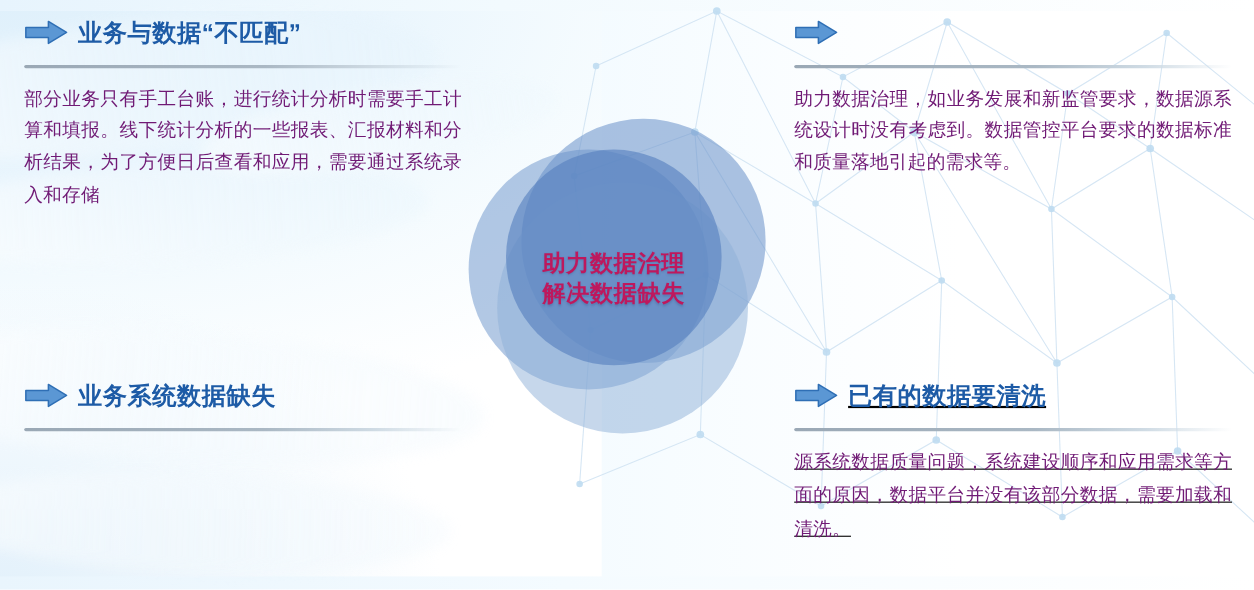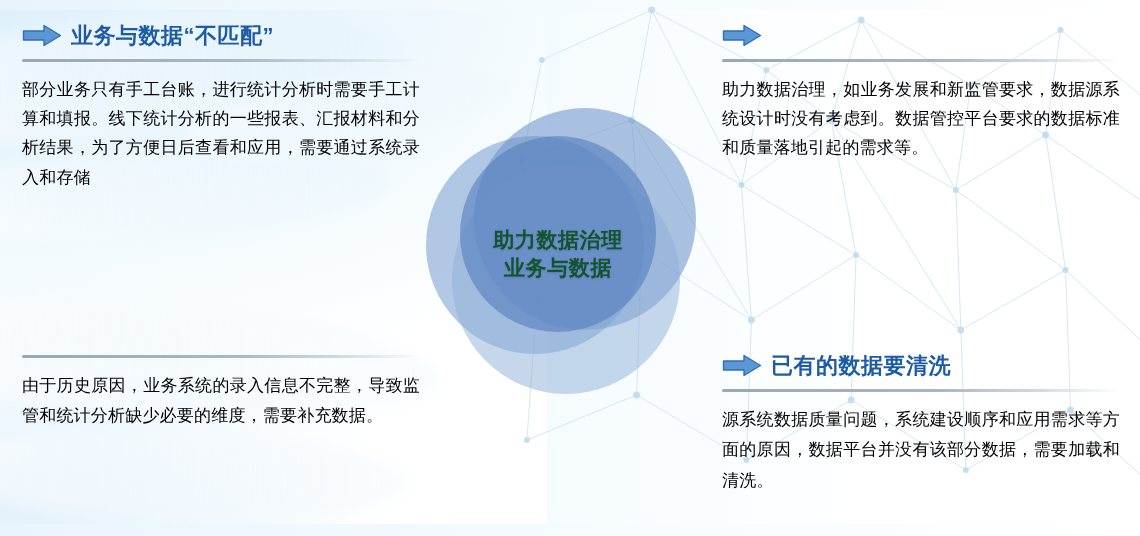--- a/index.html
+++ b/index.html
@@ -48,46 +48,46 @@
     position:absolute;left:408px;top:96px;width:300px;height:300px;z-index:1;
   }
   #center-art .circ{position:absolute;border-radius:50%;}
   .c-a{left:18px;  top:40px;  width:218px;height:218px;background:rgba(124,160,208,0.58);}
   .c-b{left:66px;  top:12px;  width:222px;height:222px;background:rgba(104,144,200,0.55);}
   .c-c{left:44px;  top:70px;  width:228px;height:228px;background:rgba(142,175,216,0.50);}
   .c-d{left:52px;  top:40px;  width:196px;height:196px;background:rgba(86,128,190,0.62);}
 
   #center-caption{
     position:absolute;left:0;right:0;top:130px;
-    text-align:center;color:#14532d;font-weight:bold;
+    text-align:center;color:#be185d;font-weight:bold;
     font-size:21px;line-height:1.33;letter-spacing:.6px;
     text-shadow:0 1px 2px rgba(40,70,120,.28);
   }
   #center-caption .ln{display:block;white-space:nowrap;}
 
   
   .quad{position:absolute;z-index:2;}
   #quad-tl{left:22px; top:18px;  width:398px;}
   #quad-tr{left:722px;top:18px;  width:398px;}
   #quad-bl{left:22px; top:348px; width:398px;}
-  #quad-br{left:722px;top:348px; width:398px;}
-
-  .q-head{display:flex;align-items:center;gap:9px;height:34px;}
+  #quad-br{left:722px;top:348px; width:398px;text-decoration:underline;}
+
+  .q-head{display:flex;align-items:flex-start;gap:9px;height:34px;}
   .arrow-icon{flex:0 0 auto;display:block;width:40px;height:23px;}
   .q-title{
     font-size:22px;font-weight:bold;color:#1d5ba6;
     letter-spacing:.5px;white-space:nowrap;line-height:1;
     margin-top:1px;
   }
   .q-rule{
     height:3px;margin-top:7px;border-radius:2px;
     background:linear-gradient(90deg,#9aa8b5 0%, #aab8c4 55%, #cfdbe4 80%, rgba(222,232,240,0) 100%);
   }
   .q-body{
-    margin-top:13px;font-size:17px;line-height:1.72;color:#000000;
+    margin-top:13px;font-size:17px;line-height:1.72;color:#701a75;
     text-align:justify;text-justify:inter-ideograph;
     letter-spacing:.2px;
   }
   #quad-bl .q-body,#quad-br .q-body{line-height:1.78;}
 </style>
 </head>
 <body>
 
 <div id="bg-root">
   <div class="bg-left-wash"></div>
@@ -146,21 +146,21 @@
   </svg>
 </div>
 
 <div id="center-art">
   <div class="circ c-a"></div>
   <div class="circ c-b"></div>
   <div class="circ c-c"></div>
   <div class="circ c-d"></div>
   <div id="center-caption">
     <span class="ln">助力数据治理</span>
-    <span class="ln">业务与数据</span>
+    <span class="ln">解决数据缺失</span>
   </div>
 </div>
 
 <div class="quad" id="quad-tl">
   <div class="q-head">
     <svg class="arrow-icon" viewBox="0 0 40 23">
       <path d="M1.5,7 L22,7 L22,1.5 L38.5,11.5 L22,21.5 L22,16 L1.5,16 Z" fill="#5b97d4" stroke="#2f6fb5" stroke-width="1.4" stroke-linejoin="round"></path>
     </svg>
     <div class="q-title">业务与数据“不匹配”</div>
   </div>
@@ -172,22 +172,27 @@
   <div class="q-head">
     <svg class="arrow-icon" viewBox="0 0 40 23">
       <path d="M1.5,7 L22,7 L22,1.5 L38.5,11.5 L22,21.5 L22,16 L1.5,16 Z" fill="#5b97d4" stroke="#2f6fb5" stroke-width="1.4" stroke-linejoin="round"></path>
     </svg>
   </div>
   <div class="q-rule"></div>
   <div class="q-body">助力数据治理，如业务发展和新监管要求，数据源系统设计时没有考虑到。数据管控平台要求的数据标准和质量落地引起的需求等。</div>
 </div>
 
 <div class="quad" id="quad-bl">
-  <div class="q-rule"></div>
-  <div class="q-body">由于历史原因，业务系统的录入信息不完整，导致监管和统计分析缺少必要的维度，需要补充数据。</div>
+  <div class="q-head">
+    <svg class="arrow-icon" viewBox="0 0 40 23">
+      <path d="M1.5,7 L22,7 L22,1.5 L38.5,11.5 L22,21.5 L22,16 L1.5,16 Z" fill="#5b97d4" stroke="#2f6fb5" stroke-width="1.4" stroke-linejoin="round"></path>
+    </svg>
+    <div class="q-title">业务系统数据缺失</div>
+  </div>
+  <div class="q-rule"></div>
 </div>
 
 <div class="quad" id="quad-br">
   <div class="q-head">
     <svg class="arrow-icon" viewBox="0 0 40 23">
       <path d="M1.5,7 L22,7 L22,1.5 L38.5,11.5 L22,21.5 L22,16 L1.5,16 Z" fill="#5b97d4" stroke="#2f6fb5" stroke-width="1.4" stroke-linejoin="round"></path>
     </svg>
     <div class="q-title">已有的数据要清洗</div>
   </div>
   <div class="q-rule"></div>

